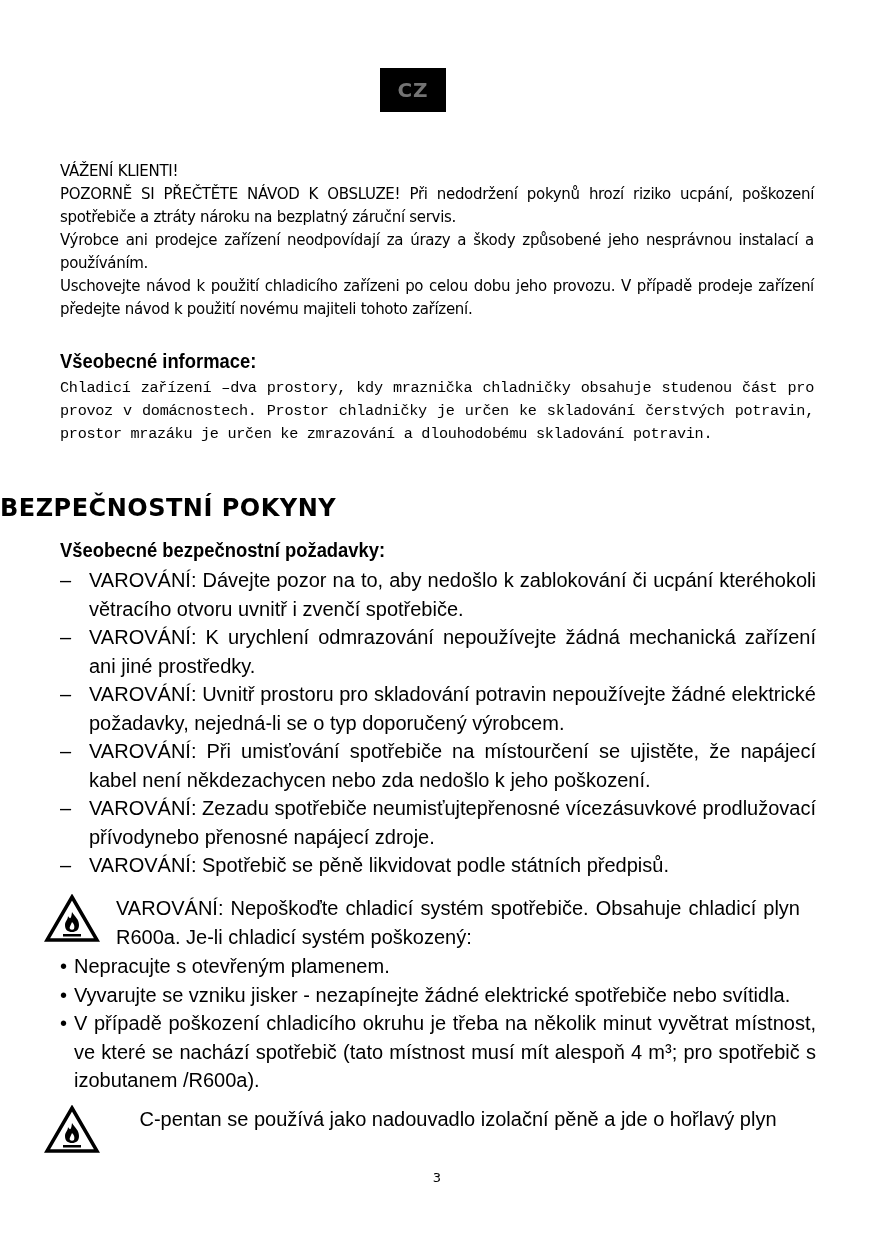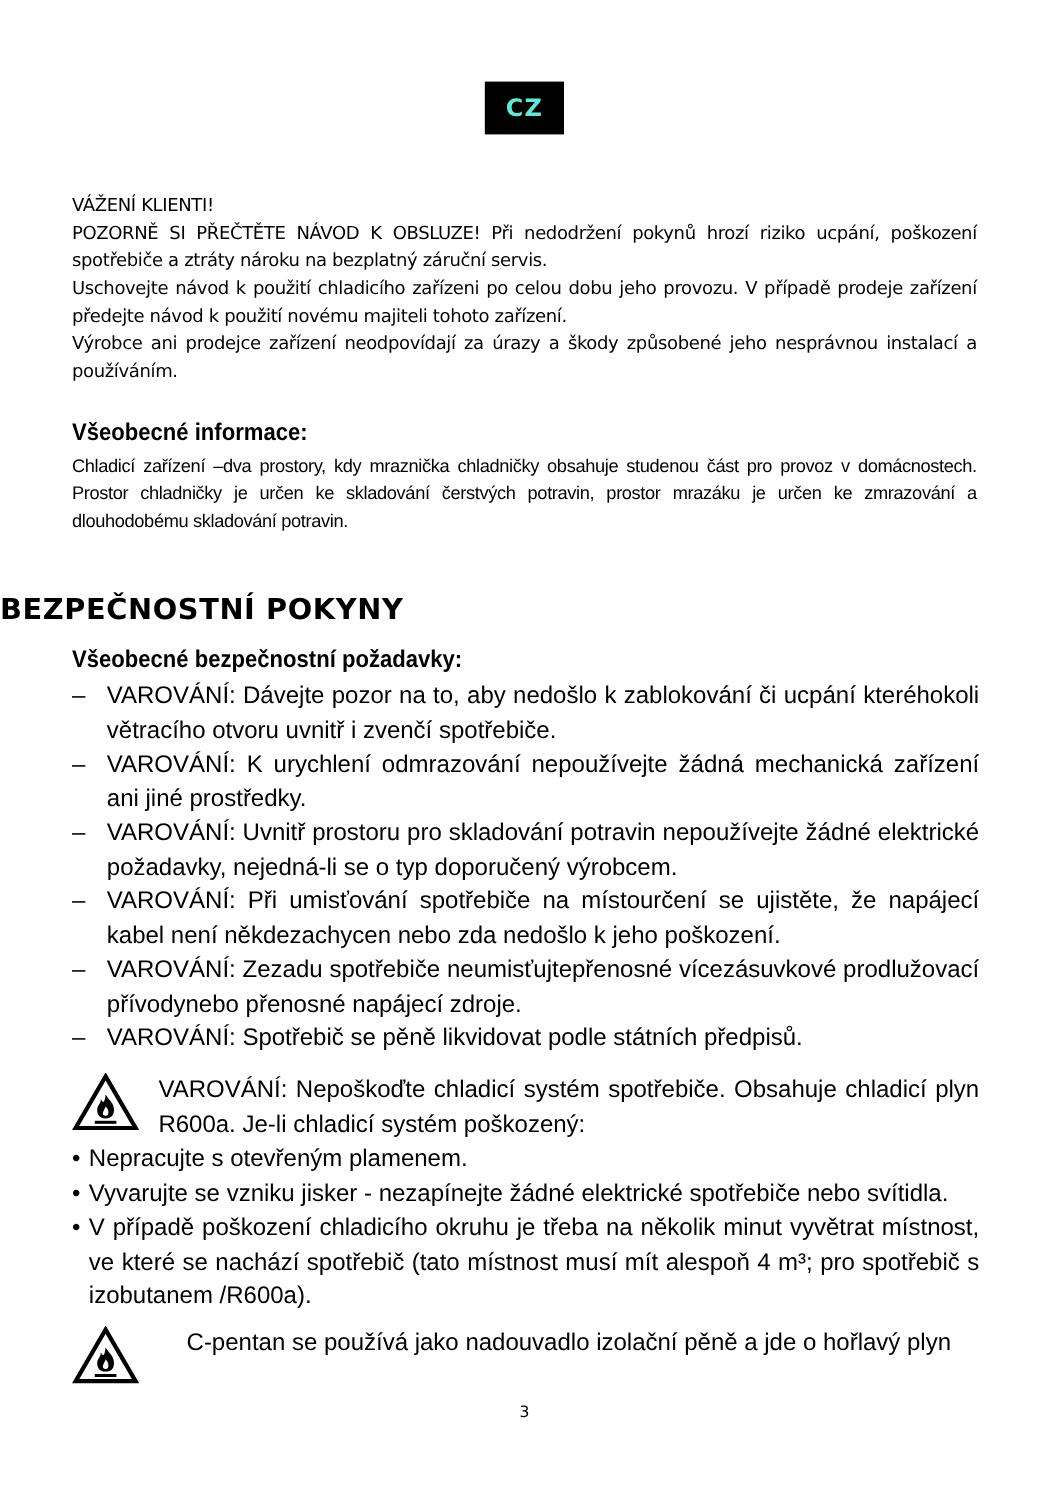--- a/index.html
+++ b/index.html
@@ -1,51 +1,51 @@
 <!DOCTYPE html>
 <html><head>
 <meta charset="utf-8">
 <style>
   html, body { margin:0; padding:0; background:#fff; }
   body { width:874px; height:1240px; position:relative; overflow:hidden; color:#000; }
   .badge {
-    position:absolute; left:404px; top:68px; width:66px; height:44px;
-    background:#000; color:#5eead4; display:flex; align-items:center; justify-content:center;
+    position:absolute; left:380px; top:68px; width:66px; height:44px;
+    background:#000; color:#737373; display:flex; align-items:center; justify-content:center;
     font-family:"DejaVu Sans", sans-serif; font-weight:bold; font-size:20px; letter-spacing:1px;
   }
   .intro {
     position:absolute; left:60px; top:160px; width:754px;
     font-family:"DejaVu Sans", sans-serif; font-size:15px; line-height:23px;
     text-align:justify; letter-spacing:-0.3px;
   }
   .intro p { margin:0; }
   .h2 {
     position:absolute; left:60px;
     font-family:"Liberation Sans", sans-serif; font-weight:bold; font-size:20px;
     transform-origin:left top; transform:scaleX(0.92);
   }
   .gen {
     position:absolute; left:60px; top:377px; width:754px;
-    font-family:Liberation Sans, sans-serif; font-size:15.2px; line-height:23px;
+    font-family:Liberation Mono, monospace; font-size:15.2px; line-height:23px;
     text-align:justify; letter-spacing:-0.3px;
   }
   .gen p { margin:0; }
   .title {
     position:absolute; left:0; width:874px; top:494px; text-align:left;
     font-family:"DejaVu Sans", sans-serif; font-weight:bold; font-size:24px; letter-spacing:0.5px;
   }
   .list {
     position:absolute; left:60px; top:566px; width:756px;
     font-family:"Liberation Sans", sans-serif; font-size:20px; line-height:28.5px;
   }
   .list .item { display:flex; }
   .list .dash { width:29px; flex:none; }
   .list .txt { flex:1; text-align:justify; }
   .warn {
-    position:absolute; left:60px; width:756px;
+    position:absolute; left:44px; width:756px;
     font-family:"Liberation Sans", sans-serif; font-size:20px; line-height:28.5px;
   }
   .warn .row { display:flex; }
   .warn .ico { width:72px; flex:none; }
   .warn .txt { flex:1; text-align:justify; }
   .bullets {
     position:absolute; left:60px; top:952px; width:756px;
     font-family:"Liberation Sans", sans-serif; font-size:20px; line-height:28.5px;
   }
   .bullets .item { display:flex; }
@@ -58,22 +58,22 @@
   svg.flame { display:block; }
 </style>
 </head>
 <body>
 
 <div class="badge">CZ</div>
 
 <div class="intro">
   <p>VÁŽENÍ KLIENTI!</p>
   <p>POZORNĚ SI PŘEČTĚTE NÁVOD K OBSLUZE!  Při nedodržení pokynů hrozí riziko ucpání, poškození spotřebiče a ztráty nároku na bezplatný záruční servis.</p>
+  <p>Výrobce ani prodejce zařízení neodpovídají za úrazy a škody způsobené jeho nesprávnou instalací a používáním.</p>
   <p>Uschovejte návod k použití chladicího zařízeni po celou dobu jeho provozu. V případě prodeje zařízení předejte návod k použití novému majiteli tohoto zařízení.</p>
-  <p>Výrobce ani prodejce zařízení neodpovídají za úrazy a škody způsobené jeho nesprávnou instalací a používáním.</p>
 </div>
 
 <div class="h2" style="top:350px;">Všeobecné informace:</div>
 <div class="gen">
   <p>Chladicí zařízení –dva prostory, kdy mraznička chladničky obsahuje studenou část pro provoz v domácnostech. Prostor chladničky je určen ke skladování čerstvých potravin, prostor mrazáku je určen ke zmrazování a dlouhodobému skladování potravin.</p>
 </div>
 
 <div class="title">BEZPEČNOSTNÍ POKYNY</div>
 
 <div class="h2" style="top:539px;">Všeobecné bezpečnostní požadavky:</div>

